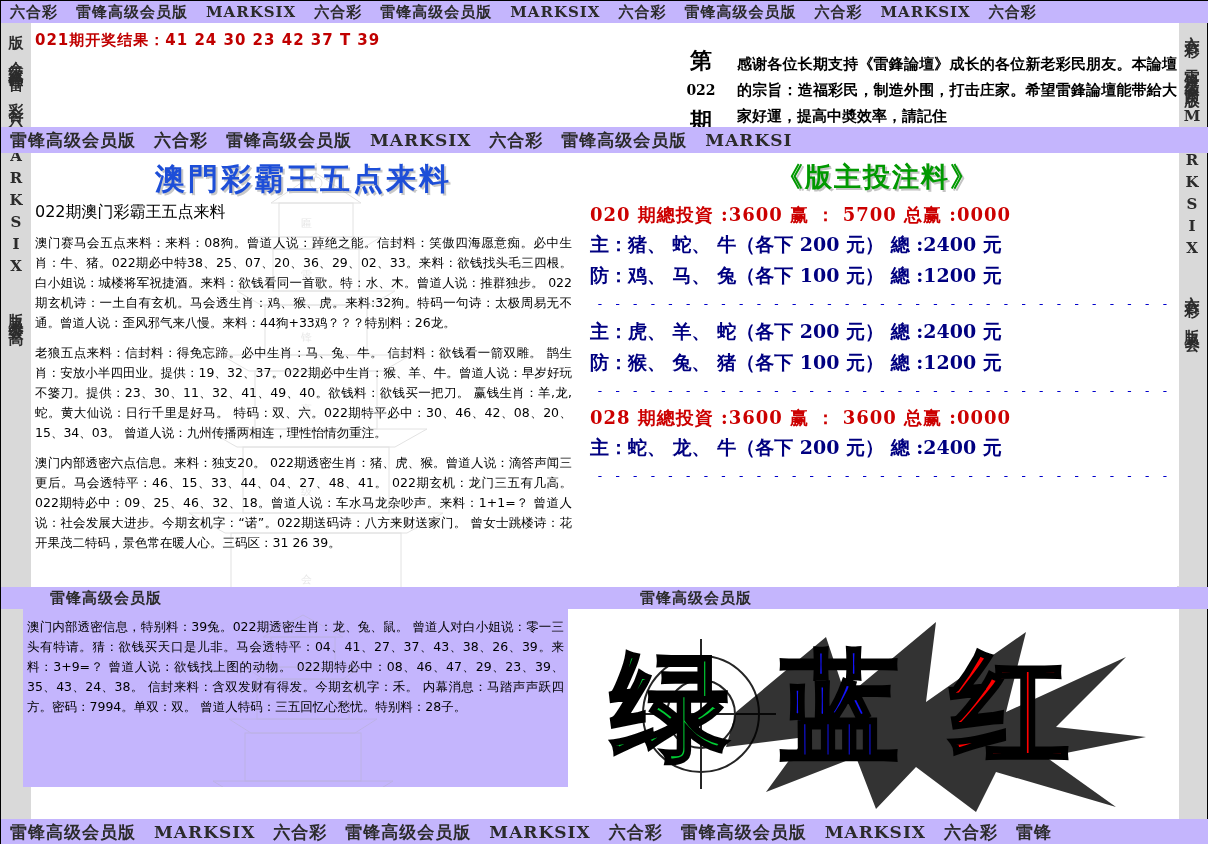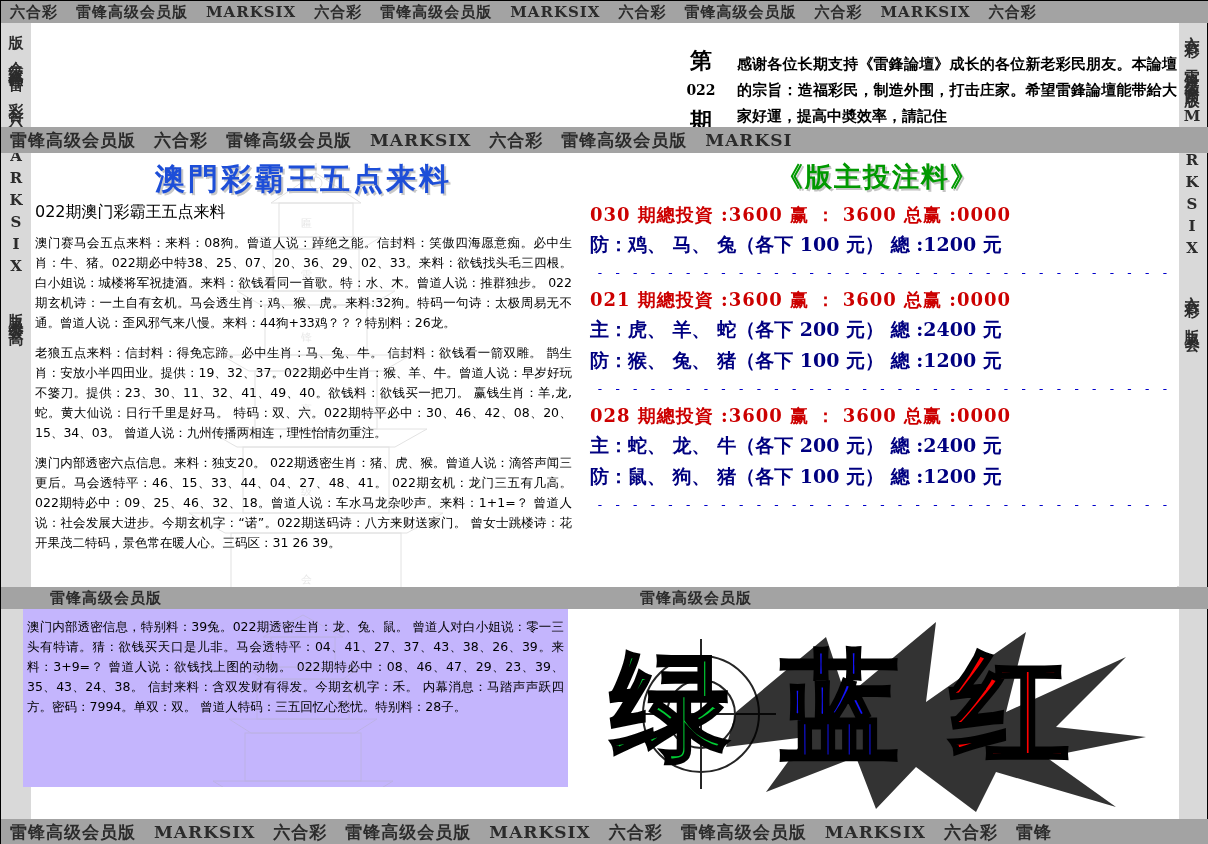--- a/index.html
+++ b/index.html
@@ -13,21 +13,21 @@
   .page{
     position:absolute;inset:0;
     border:1px solid #000;
     box-sizing:border-box;
     background:#ffffff;
   }
 
   
   .band{
     position:absolute;left:0;width:1208px;
-    background:#a3a3a3;
+    background:#c4b5fd;
     color:#2b2b2b;
     font-family:"DejaVu Serif","Liberation Serif",serif;
     font-weight:bold;
     white-space:nowrap;
     overflow:hidden;
     display:flex;align-items:center;
     letter-spacing:1px;
   }
   .band.top{top:0;height:22px;font-size:15px;}
   .band.mid{top:126px;height:26px;font-size:17px;}
@@ -199,20 +199,21 @@
       <span>雷锋高级会员版</span>
       <span>六合彩</span>
       <span>MARKSIX</span>
       <span>六合彩</span>
     </div>
 
   <div class="vstrip left">版 会级高锋雷 彩合六 MARKSIX 版员会级高</div>
   <div class="vstrip right">六合彩 雷锋高级会员版 MARKSIX 六合彩 版员会</div>
 
   <div class="header">
+    <div class="result-line">021期开奖结果：41 24 30 23 42 37 T 39</div>
     <div class="issue">
       <div>第</div>
       <div class="num">022</div>
       <div>期</div>
     </div>
     <div class="notice">感谢各位长期支持《雷鋒論壇》成长的各位新老彩民朋友。本論壇的宗旨：造福彩民，制造外围，打击庄家。希望雷鋒論壇能带給大家好運，提高中奬效率，請記住</div>
   </div>
 
   <div class="band mid" id="band-mid">
       <span>雷锋高级会员版</span>
@@ -258,36 +259,35 @@
     <div class="lc-sub">022期澳门彩霸王五点来料</div>
     <div class="para">澳门赛马会五点来料：来料：08狗。曾道人说：踔绝之能。信封料：笑傲四海愿意痴。必中生肖：牛、猪。022期必中特38、25、07、20、36、29、02、33。来料：欲钱找头毛三四根。 白小姐说：城楼将军祝捷酒。来料：欲钱看同一首歌。特：水、木。曾道人说：推群独步。 022期玄机诗：一土自有玄机。马会透生肖：鸡、猴、虎。来料:32狗。特码一句诗：太极周易无不通。曾道人说：歪风邪气来八慢。来料：44狗+33鸡？？？特别料：26龙。</div>
     <div class="para">老狼五点来料：信封料：得免忘蹄。必中生肖：马、兔、牛。 信封料：欲钱看一箭双雕。 鹊生肖：安放小半四田业。提供：19、32、37。022期必中生肖：猴、羊、牛。曾道人说：早岁好玩不篓刀。提供：23、30、11、32、41、49、40。欲钱料：欲钱买一把刀。 赢钱生肖：羊,龙,蛇。黄大仙说：日行千里是好马。 特码：双、六。022期特平必中：30、46、42、08、20、15、34、03。 曾道人说：九州传播两相连，理性怡情勿重注。</div>
     <div class="para">澳门内部透密六点信息。来料：独支20。 022期透密生肖：猪、虎、猴。曾道人说：滴答声闻三更后。马会透特平：46、15、33、44、04、27、48、41。 022期玄机：龙门三五有几高。 022期特必中：09、25、46、32、18。曾道人说：车水马龙杂吵声。来料：1+1=？ 曾道人说：社会发展大进步。今期玄机字：“诺”。022期送码诗：八方来财送家门。 曾女士跳楼诗：花开果茂二特码，景色常在暖人心。三码区：31 26 39。</div>
   </div>
 
   <div class="right-top">
     <div class="rt-title">《版主投注料》</div>
 
     <div class="blk">
-      <div class="hdr">030 期總投資 :3600 赢 ： 3600   总赢 :0000</div>
+      <div class="hdr">020 期總投資 :3600 赢 ： 5700   总赢 :0000</div>
+      <div class="row">主：猪、 蛇、 牛（各下 200 元） 總 :2400 元</div>
       <div class="row">防：鸡、 马、 兔（各下 100 元） 總 :1200 元</div>
       <div class="dash">- - - - - - - - - - - - - - - - - - - - - - - - - - - - - - - - - - - - - - - - - -</div>
     </div>
 
     <div class="blk">
-      <div class="hdr">021 期總投資 :3600 赢 ： 3600   总赢 :0000</div>
       <div class="row">主：虎、 羊、 蛇（各下 200 元） 總 :2400 元</div>
       <div class="row">防：猴、 兔、 猪（各下 100 元） 總 :1200 元</div>
       <div class="dash">- - - - - - - - - - - - - - - - - - - - - - - - - - - - - - - - - - - - - - - - - -</div>
     </div>
 
     <div class="blk">
       <div class="hdr">028 期總投資 :3600 赢 ： 3600   总赢 :0000</div>
       <div class="row">主：蛇、 龙、 牛（各下 200 元） 總 :2400 元</div>
-      <div class="row">防：鼠、 狗、 猪（各下 100 元） 總 :1200 元</div>
       <div class="dash">- - - - - - - - - - - - - - - - - - - - - - - - - - - - - - - - - - - - - - - - - -</div>
     </div>
   </div>
 
   <div class="band low" id="band-low">
       <span style="margin-left: 40px;">雷锋高级会员版</span>
       <span style="margin-left: 460px;">雷锋高级会员版</span>
     </div>
 
   <div class="left-col-lower">

